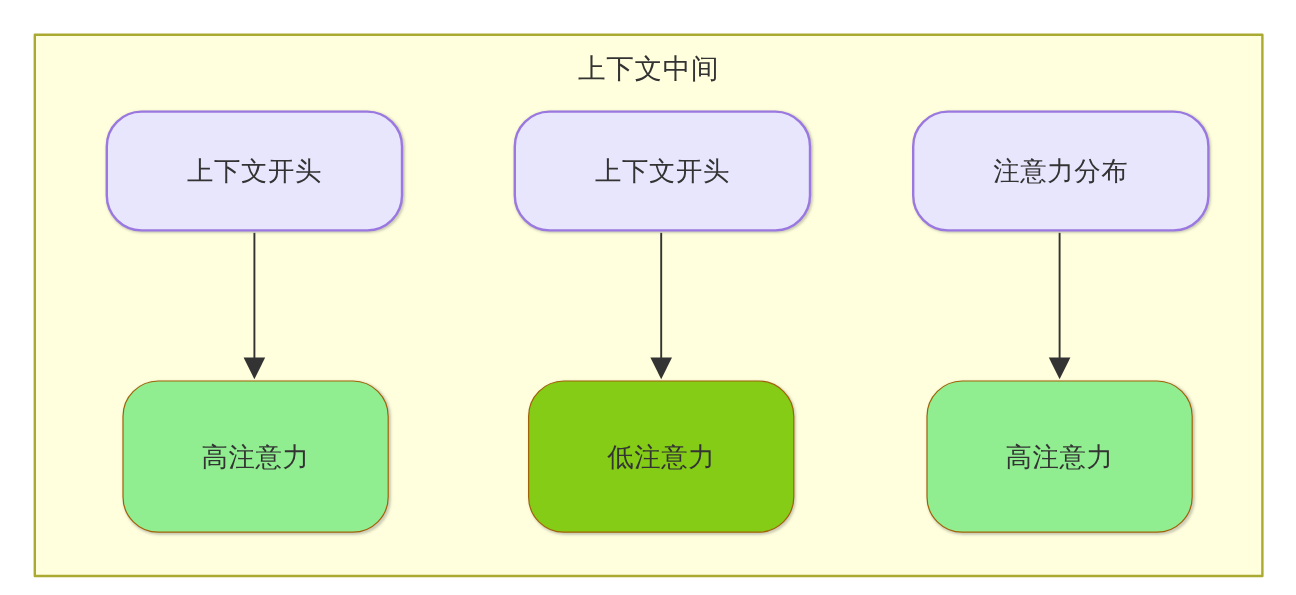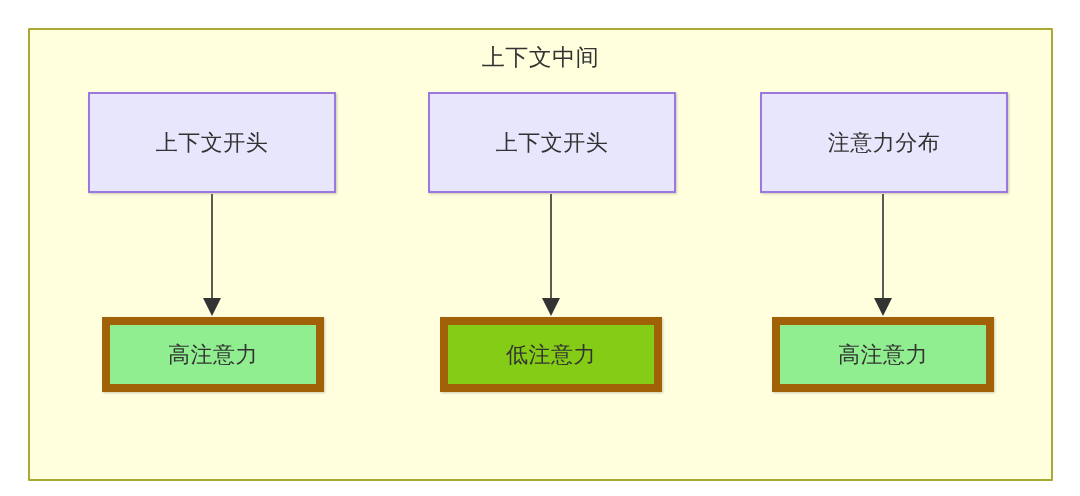--- a/index.html
+++ b/index.html
@@ -49,20 +49,21 @@
   }
 
   
   .node {
     position: absolute;
     box-sizing: border-box;
     display: flex;
     align-items: center;
     justify-content: center;
     text-align: center;
+    border-radius: 30px;
   }
 
   .node-label {
     font-size: 22px;
     line-height: 28px;
     color: #333333;
     letter-spacing: 0.5px;
     white-space: nowrap;
   }
 
@@ -75,23 +76,23 @@
     border: 2px solid #9a78e0;
     box-shadow: 1px 1px 2px rgba(120, 120, 120, 0.38);
   }
   .node.context.col-1 { left: 88px; }
   .node.context.col-2 { left: 428px; }
   .node.context.col-3 { left: 760px; }
 
   
   .node.attention {
     width: 222px;
-    height: 75px;
+    height: 127px;
     top: 317px;
-    border: 8px solid #a16207;
+    border: 1px solid #a16207;
     box-shadow: 1px 1px 2px rgba(120, 120, 120, 0.38);
   }
   .node.attention.col-1 { left: 102px; }
   .node.attention.col-2 { left: 440px; }
   .node.attention.col-3 { left: 772px; }
 
   .node.attention.high { background: #90ee90; }
   .node.attention.low  { background: #84cc16; }
 
   

